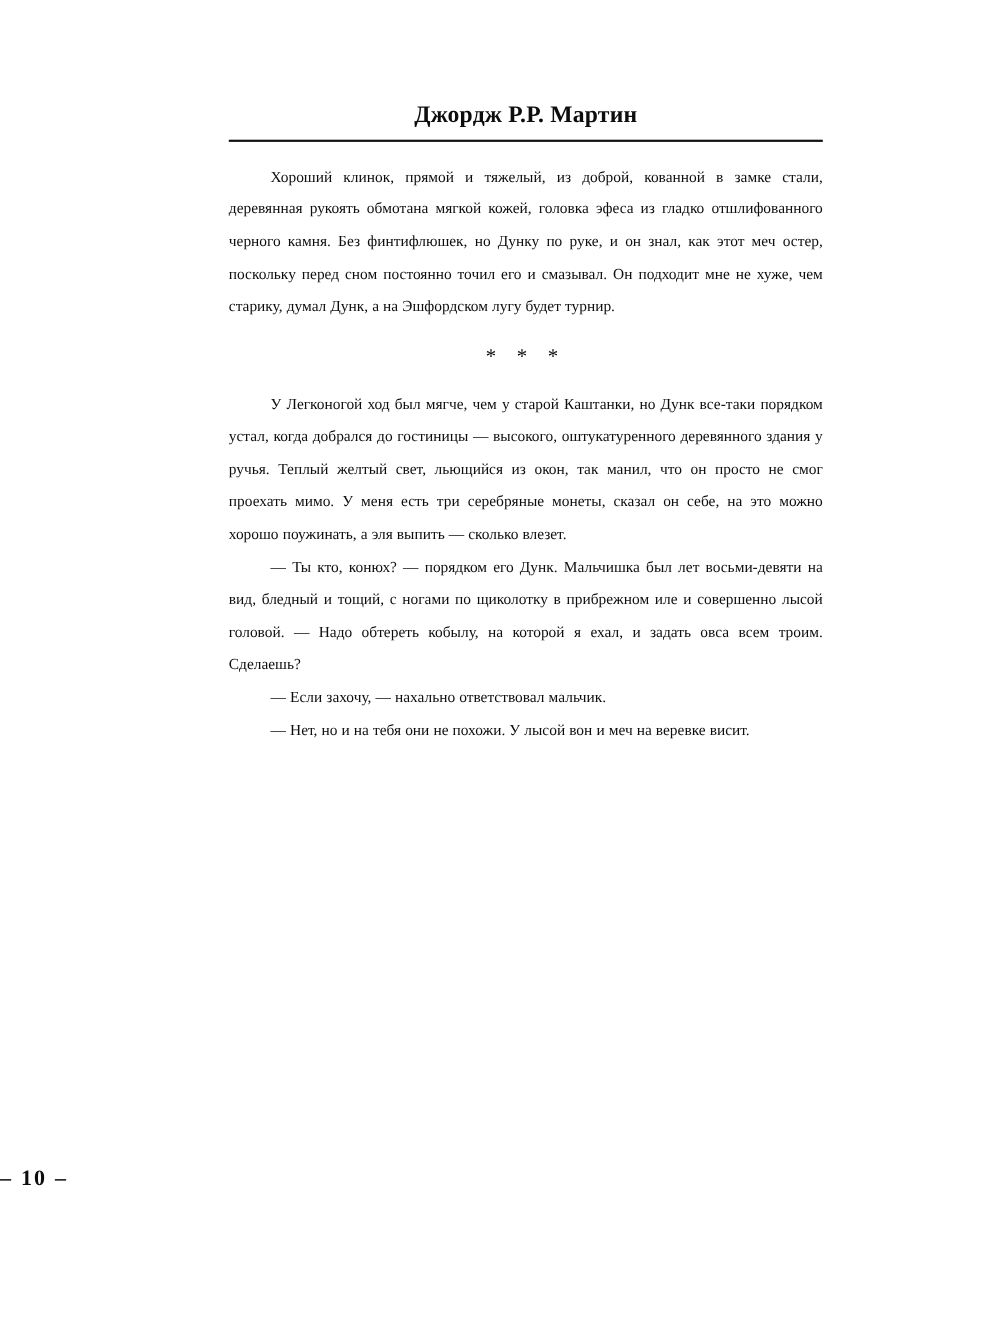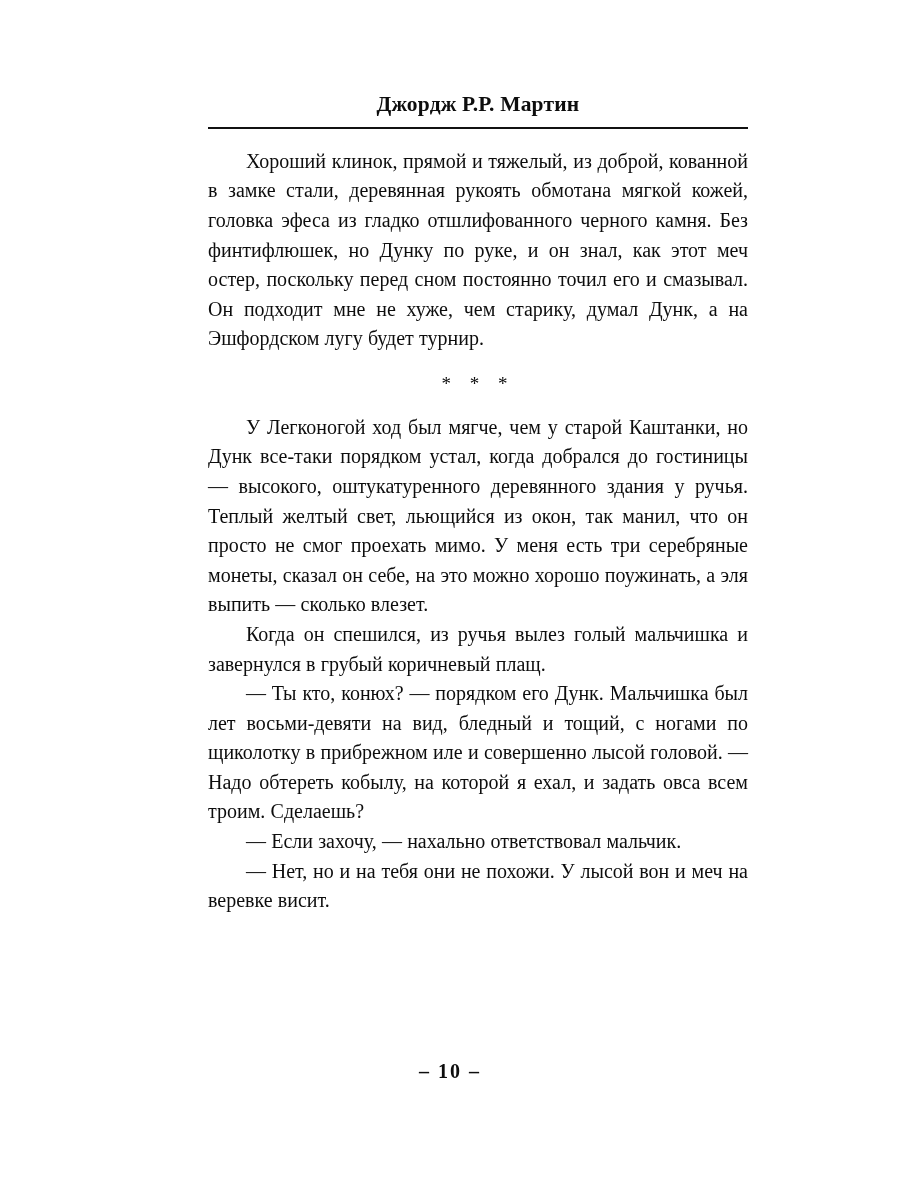--- a/index.html
+++ b/index.html
@@ -40,41 +40,40 @@
     font-family: "Liberation Serif", "DejaVu Serif", serif;
   }
   .header-rule {
     border: 0;
     border-top: 2.5px solid #111111;
     margin: 0 0 18px 0;
     width: 100%;
   }
   p.body-par {
     margin: 0;
-    font-size: 20px;
+    font-size: 14px;
     line-height: 29.6px;
     text-align: justify;
     text-indent: 38px;
     hyphens: manual;
     word-spacing: 0.2px;
     font-family: Liberation Serif, serif;
   }
   .divider {
     text-align: center;
     font-size: 19px;
     letter-spacing: 7px;
     margin: 19px 0 17px 0;
     line-height: 1.2;
   }
   .folio {
     position: absolute;
     left: 0;
     right: 0;
     top: 1060px;
-    text-align: center;
     font-size: 20px;
     font-weight: bold;
     letter-spacing: 2px;
   }
 </style>
 </head>
 <body>
 
 <div class="page">
 
@@ -83,21 +82,20 @@
     <div class="header-title">Джордж Р.Р. Мартин</div>
 
     <hr class="header-rule">
 
     <p class="body-par">Хороший клинок, прямой и тяжелый, из доброй, кованной в замке стали, деревянная рукоять обмотана мягкой кожей, головка эфеса из гладко отшлифованного черного камня. Без финтифлюшек, но Дунку по руке, и он знал, как этот меч остер, поскольку перед сном постоянно точил его и смазывал. Он подходит мне не хуже, чем старику, думал Дунк, а на Эшфордском лугу будет турнир.</p>
 
     <div class="divider">* * *</div>
 
     <p class="body-par">У Легконогой ход был мягче, чем у старой Каштанки, но Дунк все-таки порядком устал, когда добрался до гостиницы — высокого, оштукатуренного деревянного здания у ручья. Теплый желтый свет, льющийся из окон, так манил, что он просто не смог проехать мимо. У меня есть три серебряные монеты, сказал он себе, на это можно хорошо поужинать, а эля выпить — сколько влезет.</p>
 
-    <p class="body-par">Когда он спешился, из ручья вылез голый мальчишка и завернулся в грубый коричневый плащ.</p>
 
     <p class="body-par">— Ты кто, конюх? — порядком его Дунк. Мальчишка был лет восьми-девяти на вид, бледный и тощий, с ногами по щиколотку в прибрежном иле и совершенно лысой головой. — Надо обтереть кобылу, на которой я ехал, и задать овса всем троим. Сделаешь?</p>
 
     <p class="body-par">— Если захочу, — нахально ответствовал мальчик.</p>
 
 
 
 
     <p class="body-par">— Нет, но и на тебя они не похожи. У лысой вон и меч на веревке висит.</p>
 

